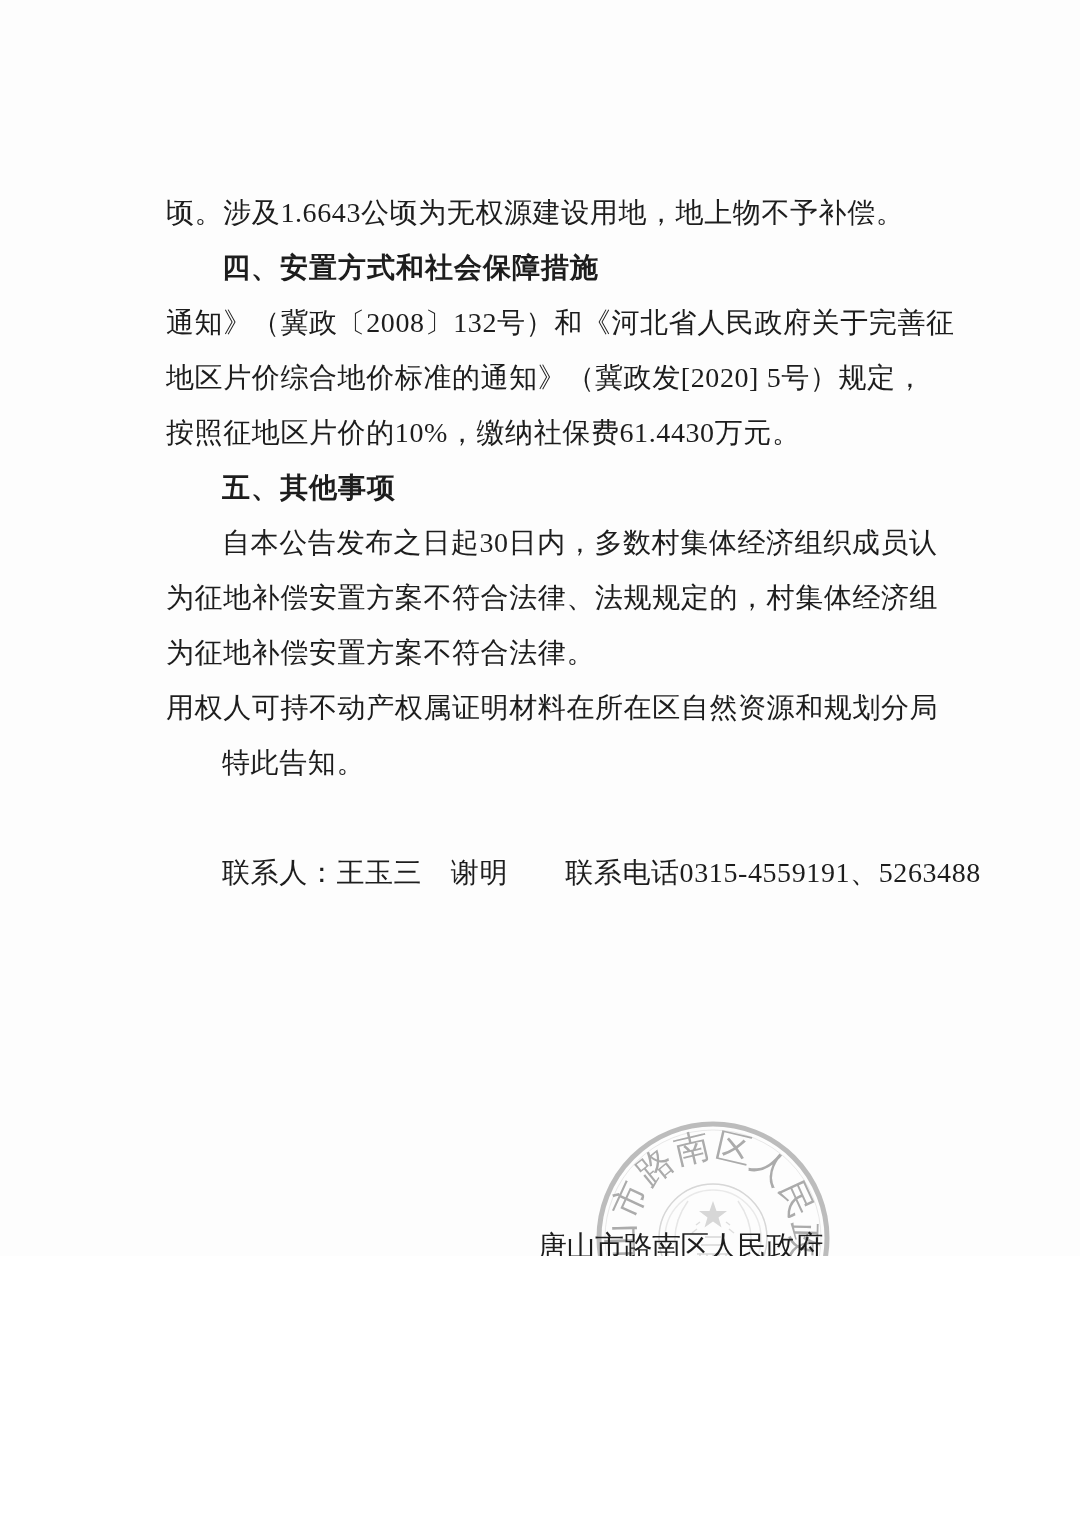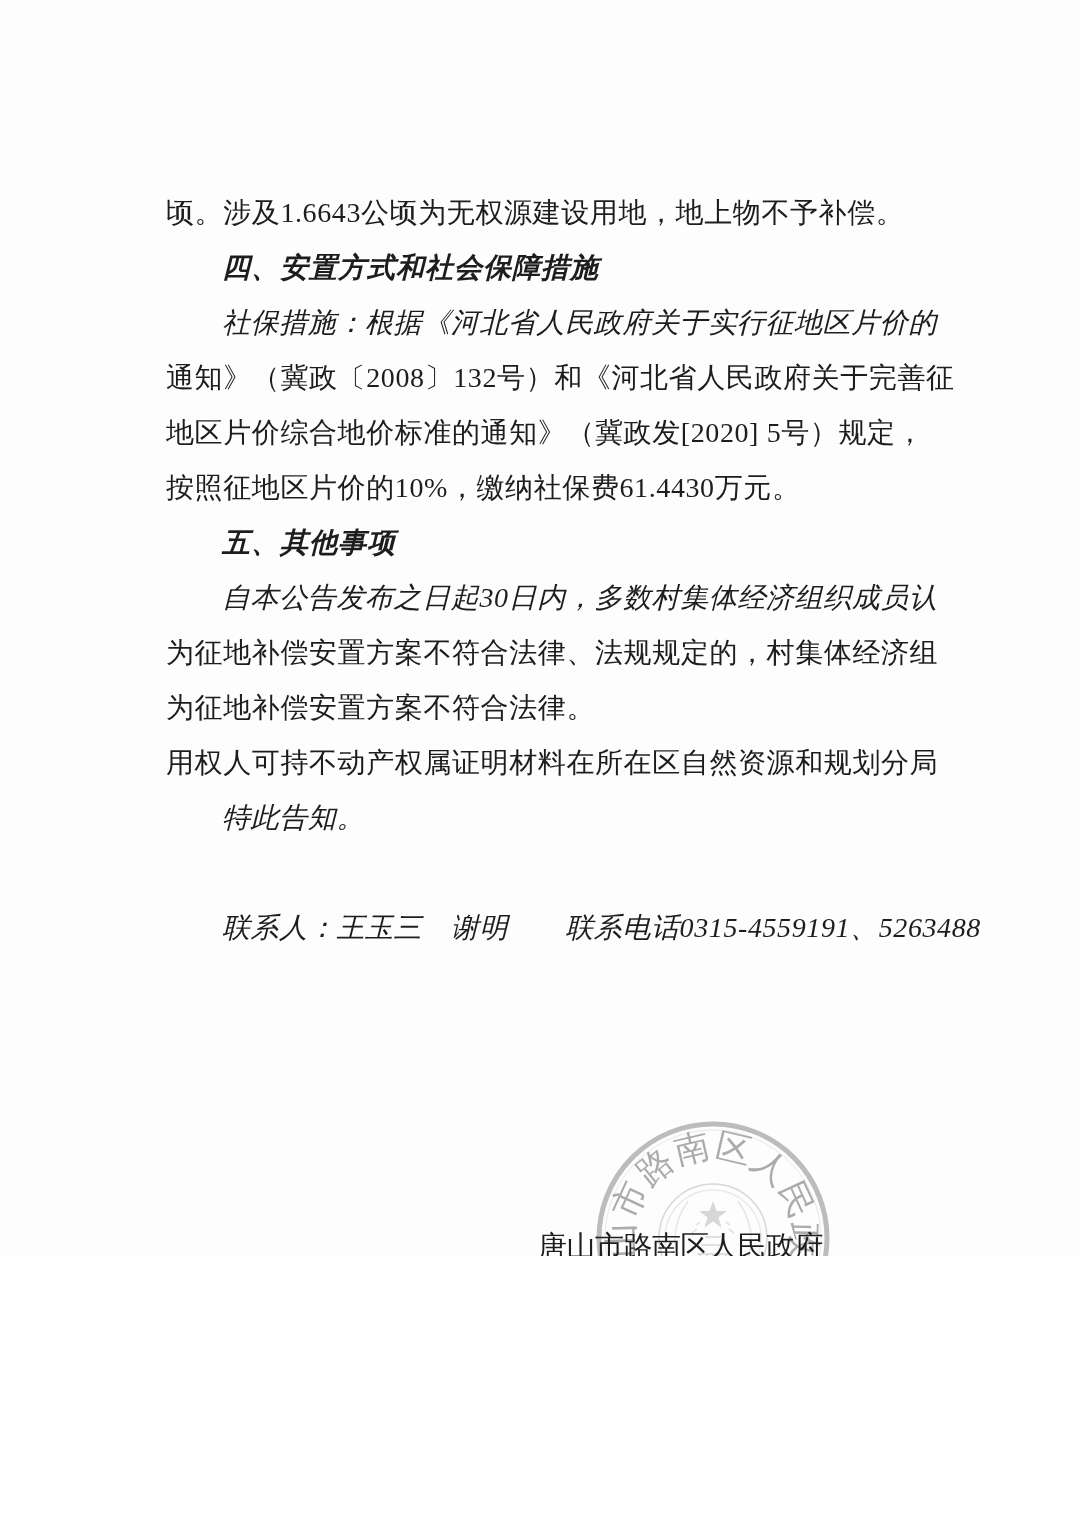--- a/index.html
+++ b/index.html
@@ -21,21 +21,21 @@
     font-size:28px;
     height:55px;line-height:55px;
     letter-spacing:0.6px;
     white-space:nowrap;
   }
   .heading{
     font-family:"Liberation Sans","DejaVu Sans",sans-serif;
     font-weight:700;
     letter-spacing:1px;
   }
-  .indent{text-indent:56px;font-style:italic;}
+  .indent{text-indent:56px;}
   .contact{margin-top:55px;}
   .seal-wrap{
     position:absolute;left:588px;top:1113px;
     width:250px;height:250px;z-index:1;
     opacity:0.85;
   }
   .seal-wrap svg{width:100%;height:100%;}
   .seal-ring{stroke:var(--seal-color);fill:none;}
   .seal-cn text{
     font-family:"Liberation Serif","DejaVu Serif",serif;
@@ -60,21 +60,20 @@
   }
 </style>
 </head>
 <body>
 
 <div class="page">
 
   <div class="content">
     <div class="doc-line">顷。涉及1.6643公顷为无权源建设用地，地上物不予补偿。</div>
     <div class="doc-line heading indent">四、安置方式和社会保障措施</div>
-    <div class="doc-line indent">社保措施：根据《河北省人民政府关于实行征地区片价的</div>
     <div class="doc-line">通知》（冀政〔2008〕132号）和《河北省人民政府关于完善征</div>
     <div class="doc-line">地区片价综合地价标准的通知》（冀政发[2020] 5号）规定，</div>
     <div class="doc-line">按照征地区片价的10%，缴纳社保费61.4430万元。</div>
     <div class="doc-line heading indent">五、其他事项</div>
     <div class="doc-line indent">自本公告发布之日起30日内，多数村集体经济组织成员认</div>
     <div class="doc-line">为征地补偿安置方案不符合法律、法规规定的，村集体经济组</div>
     <div class="doc-line">为征地补偿安置方案不符合法律。</div>
     <div class="doc-line">用权人可持不动产权属证明材料在所在区自然资源和规划分局</div>
     <div class="doc-line indent">特此告知。</div>
     <div class="doc-line indent contact">联系人：王玉三　谢明　　联系电话0315-4559191、5263488</div>

